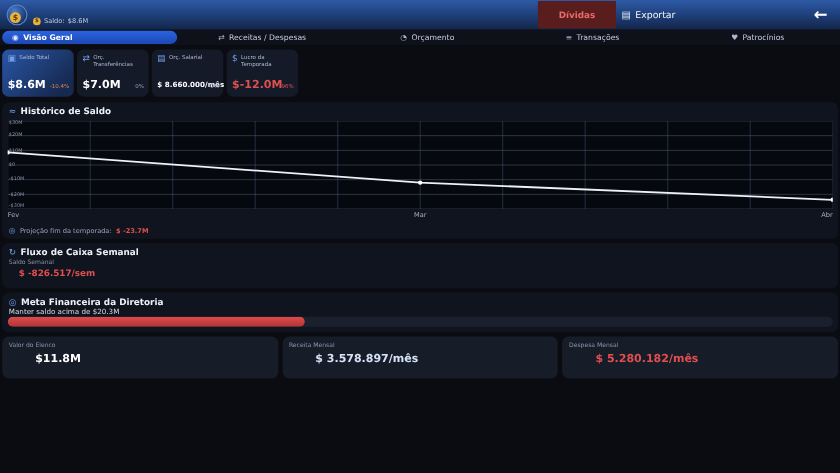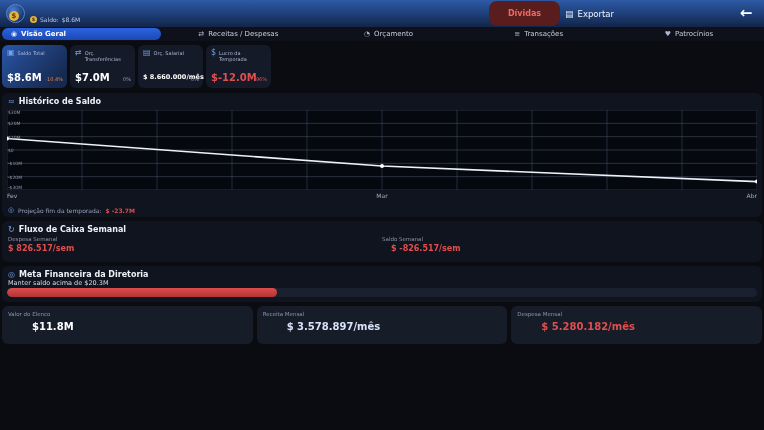--- a/index.html
+++ b/index.html
@@ -35,21 +35,21 @@
     position:absolute; left:30px; top:16px;
     font-size:6px; color:#bcc9e4; display:flex; align-items:center; gap:3px;
   }
   .subtitle .coin-ico {
     width:7px; height:7px; border-radius:50%; background:#e8b23c;
     color:#5a3c08; font-size:5px; font-weight:bold; text-align:center; line-height:7px;
     display:inline-block;
   }
   .debts-btn {
     position:absolute; left:489px; top:1px; width:71px; height:25px;
-    background:#5a1d1d; border-radius:8px; border:none;
+    background:#5a1d1d; border-radius:1px; border:none;
     color:#ea6a6a; font-size:8px; font-weight:bold; font-family:inherit;
     display:flex; align-items:center; justify-content:center; cursor:pointer;
   }
   .export-btn {
     position:absolute; left:565px; top:7px; height:14px;
     background:transparent; border:none; color:#f2f5fb; cursor:pointer;
     font-size:8.5px; font-family:inherit; display:flex; align-items:center; gap:4px;
   }
   .export-btn .ico { font-size:9px; color:#dfe6f2; }
   .back-btn {
@@ -266,24 +266,20 @@
   </div>
 </div>
 
 <div class="section" id="cashflow">
   <div class="sec-head">
     <span class="s-ico">↻</span>
     <span>Fluxo de Caixa Semanal</span>
   </div>
   <div class="cf-cols">
     <div class="cf-col">
-      <div class="cf-label">Despesa Semanal</div>
-      <div class="cf-value" style="color: rgb(224, 79, 79);">$ 826.517/sem</div>
-    </div>
-    <div class="cf-col">
       <div class="cf-label">Saldo Semanal</div>
       <div class="cf-value" style="color: rgb(224, 79, 79); margin-left: 9px;">$ -826.517/sem</div>
     </div>
   </div>
 </div>
 
 <div class="section" id="goal">
   <div class="sec-head">
     <span class="s-ico">◎</span>
     <span>Meta Financeira da Diretoria</span>

